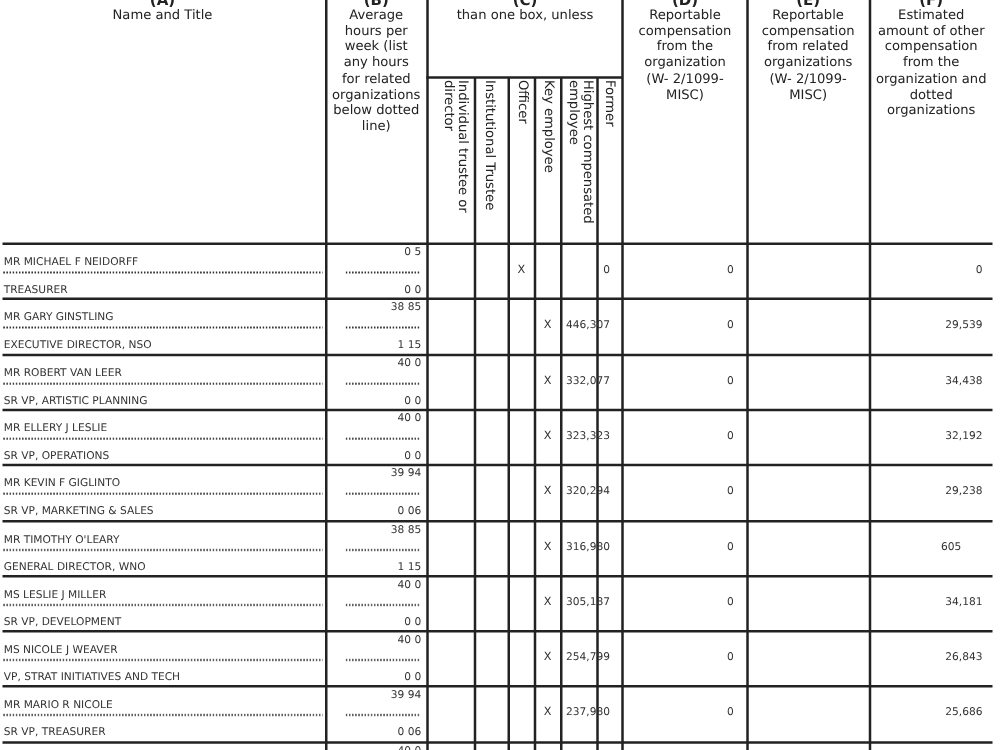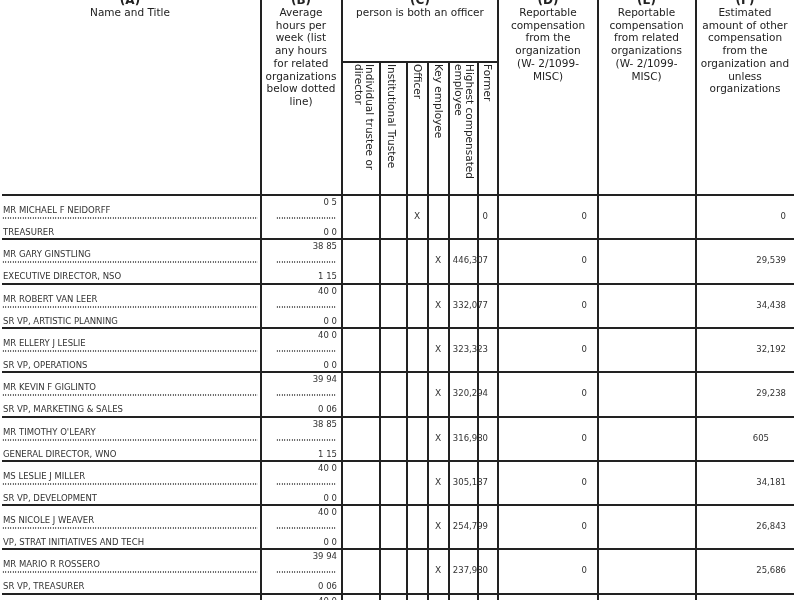--- a/index.html
+++ b/index.html
@@ -42,21 +42,21 @@
     <div>week (list</div>
     <div>any hours</div>
     <div>for related</div>
     <div>organizations</div>
     <div>below dotted</div>
     <div>line)</div>
   </div>
 
   <div class="hdr" style="left:342px;width:156px;top:-6px;">
     <span class="letter">(C)</span>
-    <div>person is both an officer</div>
+    <div>than one box, unless</div>
   </div>
 
   <div class="vtext" style="left:345px;width:30px;white-space:normal;height:120px;">Individual trustee or director</div>
   <div class="vtext" style="left:386px;">Institutional Trustee</div>
   <div class="vtext" style="left:412px;">Officer</div>
   <div class="vtext" style="left:433px;">Key employee</div>
   <div class="vtext" style="left:451px;width:24px;white-space:normal;height:125px;">Highest compensated employee</div>
   <div class="vtext" style="left:482px;">Former</div>
 
   <div class="hdr" style="left:499px;width:98px;top:-6px;">
@@ -79,21 +79,21 @@
     <div>MISC)</div>
   </div>
 
   <div class="hdr" style="left:696px;width:98px;top:-6px;">
     <span class="letter">(F)</span>
     <div>Estimated</div>
     <div>amount of other</div>
     <div>compensation</div>
     <div>from the</div>
     <div>organization and</div>
-    <div>unless</div>
+    <div>dotted</div>
     <div>organizations</div>
   </div>
 
   <div class="hline" style="left:341px;width:157px;top:61px;"></div>
   <div id="grid">
       <div class="hline" style="left: 2px; width: 792px; top: 194px;"></div>
       <div class="hline" style="left: 2px; width: 792px; top: 238px;"></div>
       <div class="hline" style="left: 2px; width: 792px; top: 283px;"></div>
       <div class="hline" style="left: 2px; width: 792px; top: 327px;"></div>
       <div class="hline" style="left: 2px; width: 792px; top: 371px;"></div>
@@ -205,21 +205,21 @@
         <span class="title">VP, STRAT INITIATIVES AND TECH</span>
         <span class="hrs-top">40 0</span>
         <div class="hdots"></div>
         <span class="hrs-bot">0 0</span>
         <span class="mark" style="left:435px">X</span>
         <span class="num" style="right:306px">254,799</span>
         <span class="num" style="right:207px">0</span>
         <span class="num" style="right:8px">26,843</span>
       </div>
       <div class="row" style="top: 549.4px;">
-        <span class="name">MR MARIO R ROSSERO</span>
+        <span class="name">MR MARIO R NICOLE</span>
         <div class="dots"></div>
         <span class="title">SR VP, TREASURER</span>
         <span class="hrs-top">39 94</span>
         <div class="hdots"></div>
         <span class="hrs-bot">0 06</span>
         <span class="mark" style="left:435px">X</span>
         <span class="num" style="right:306px">237,980</span>
         <span class="num" style="right:207px">0</span>
         <span class="num" style="right:8px">25,686</span>
       </div>

